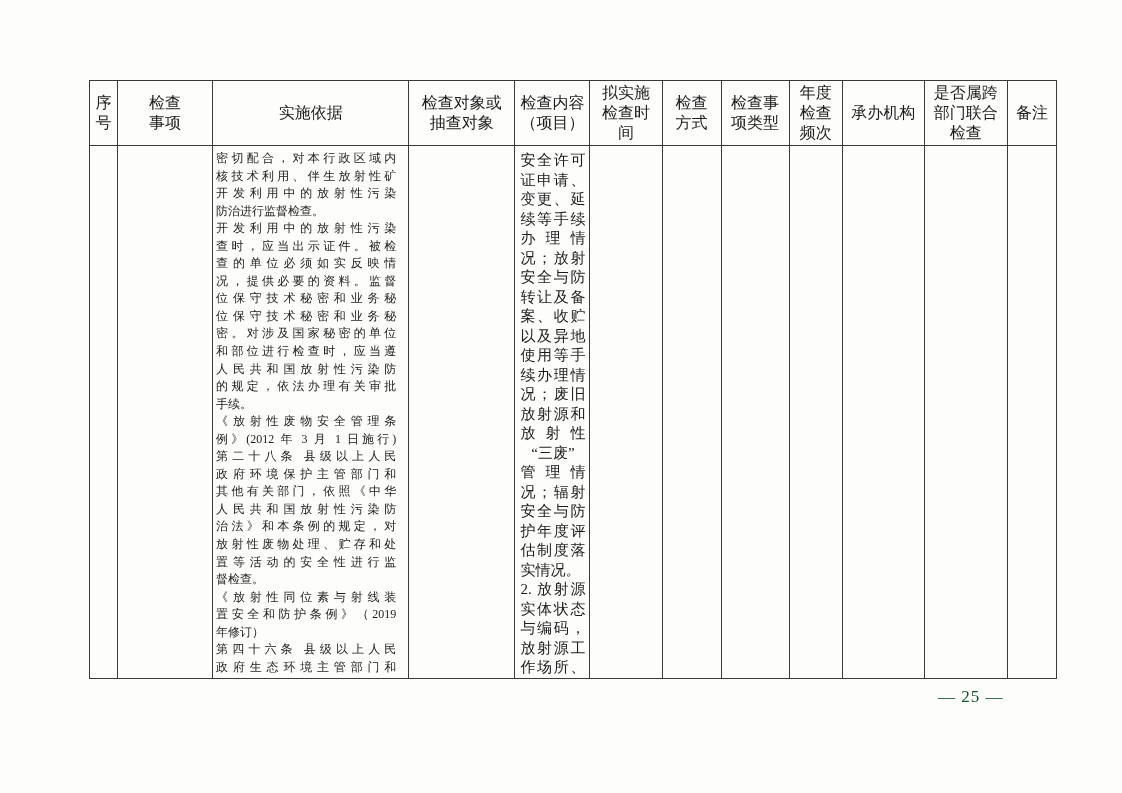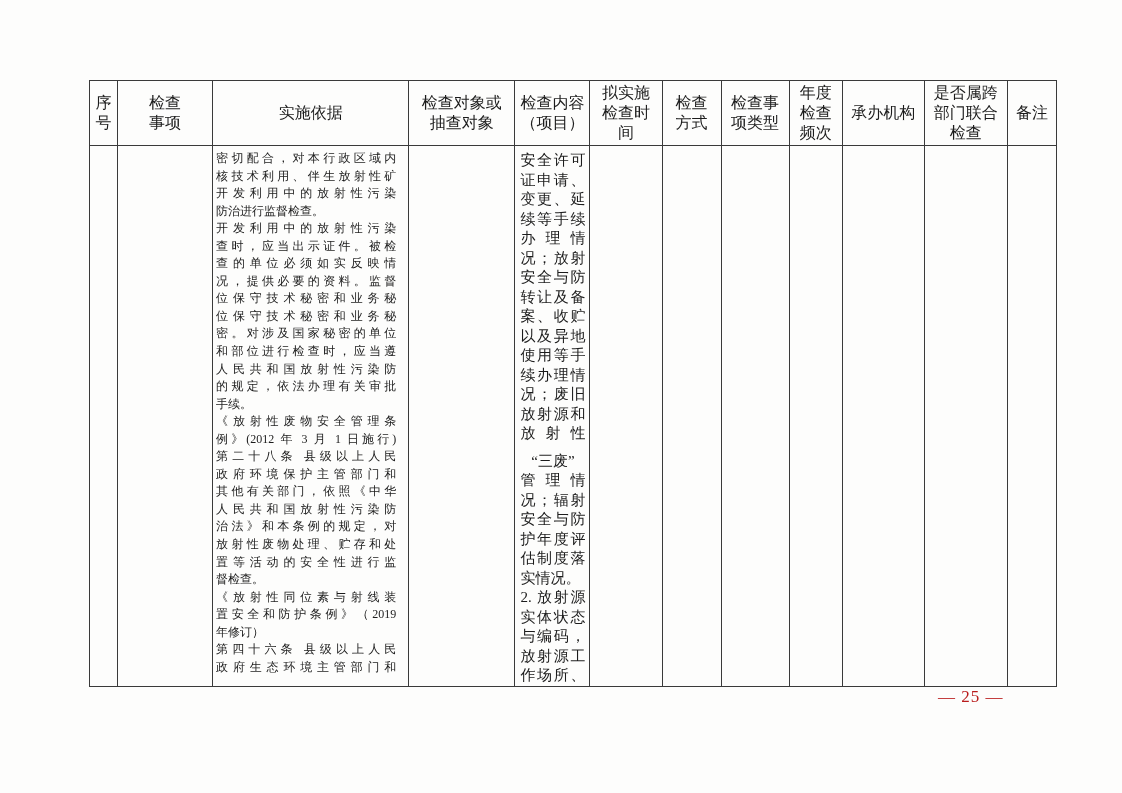--- a/index.html
+++ b/index.html
@@ -32,27 +32,27 @@
   td.basis{padding:4px 12px 0 3px;font-size:12px;}
   td.content{padding:5px 4px 0 5px;font-size:15px;}
   .basis .tl{line-height:17.55px;}
   .content .tl{line-height:19.5px;}
   .tl{
     text-align:justify;
     text-align-last:justify;
     -moz-text-align-last:justify;
   }
   .tl.nj{text-align-last:left;-moz-text-align-last:left;}
-  .tl.ctr{text-align-last:center;margin-top:8px;-moz-text-align-last:center;}
+  .tl.ctr{text-align-last:center;-moz-text-align-last:center;}
   .bd{font-weight:normal;}
   .page-number{
     position:absolute;left:938px;top:687px;
     width:80px;
     font-size:17px;letter-spacing:1px;
-    color:#b91c1c;
+    color:#14532d;
     white-space:nowrap;
   }
 </style>
 </head>
 <body>
 
 <div class="page">
 
   <table class="doc-table">
     <colgroup>

